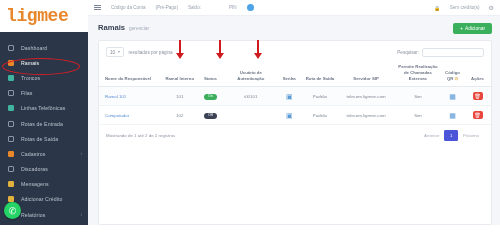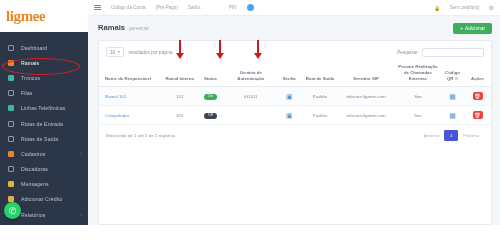--- a/index.html
+++ b/index.html
@@ -16,23 +16,23 @@
     width: 88px; height: 225px;
     background: #2b3648;
     display: flex; flex-direction: column;
     flex: 0 0 88px;
   }
   .logo-area {
     height: 32px; background: #ffffff;
     display: flex; align-items: center; padding-left: 6px;
   }
   .logo-text {
-    font-size: 15px; font-weight: bold;
+    font-size: 18px; font-weight: bold;
     color: #e8862a; letter-spacing: -0.4px;
-    font-family: Liberation Serif, serif;
+    font-family: Liberation Mono, monospace;
   }
   .nav { padding-top: 8px; flex: 1; }
   .nav-item {
     display: flex; align-items: center;
     height: 15.2px; padding-left: 7px; gap: 6px;
     position: relative;
   }
   .nav-item.active .nav-label { color: #ffffff; }
   .nav-ico {
     width: 8px; height: 8px; flex: 0 0 8px;

